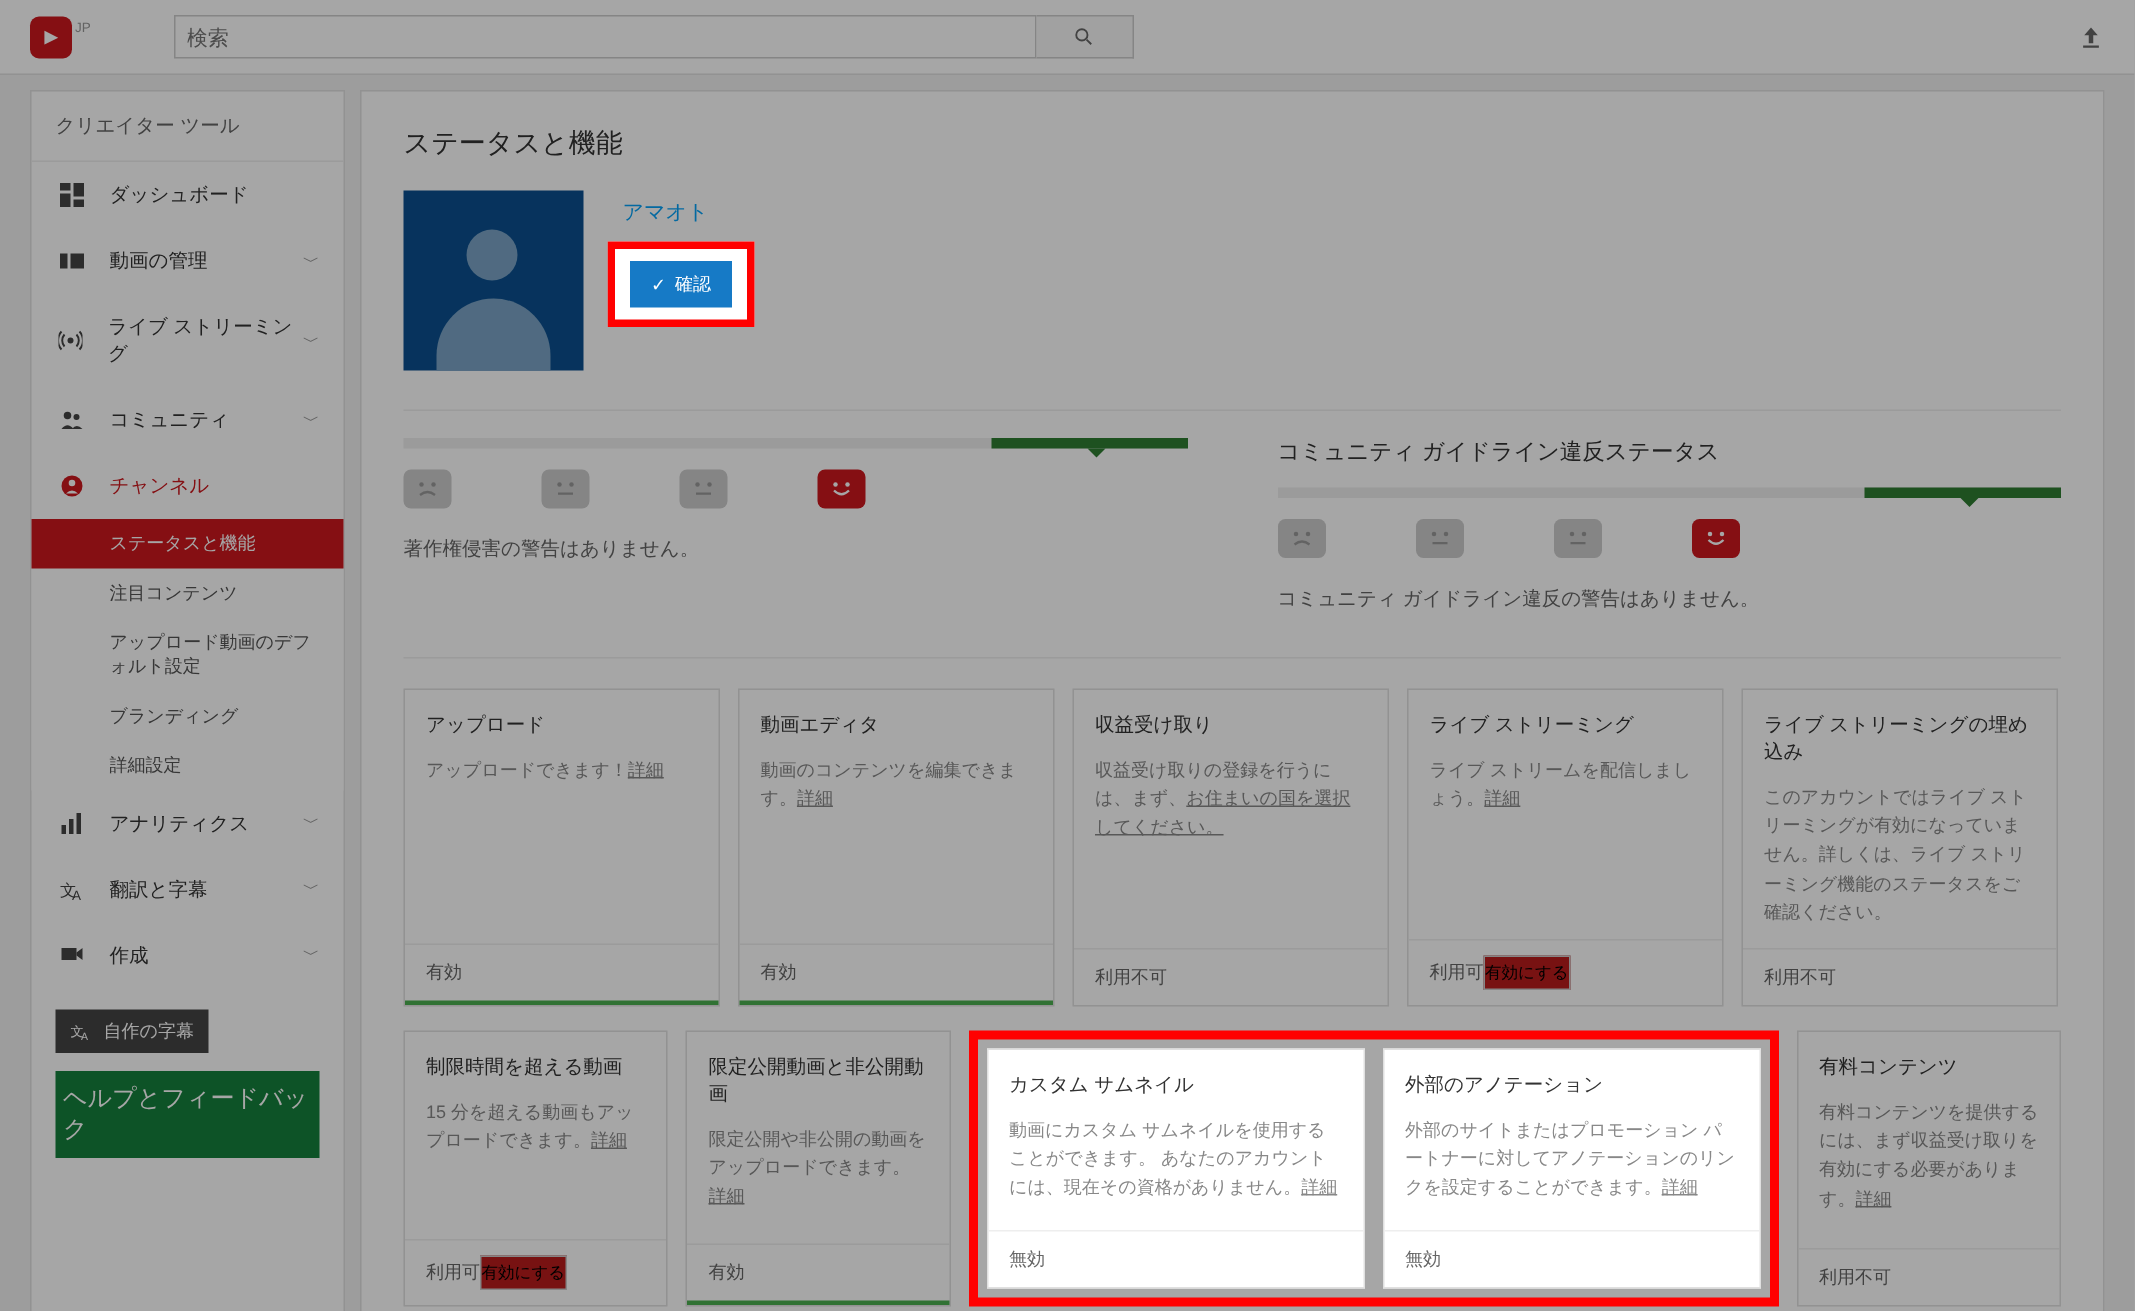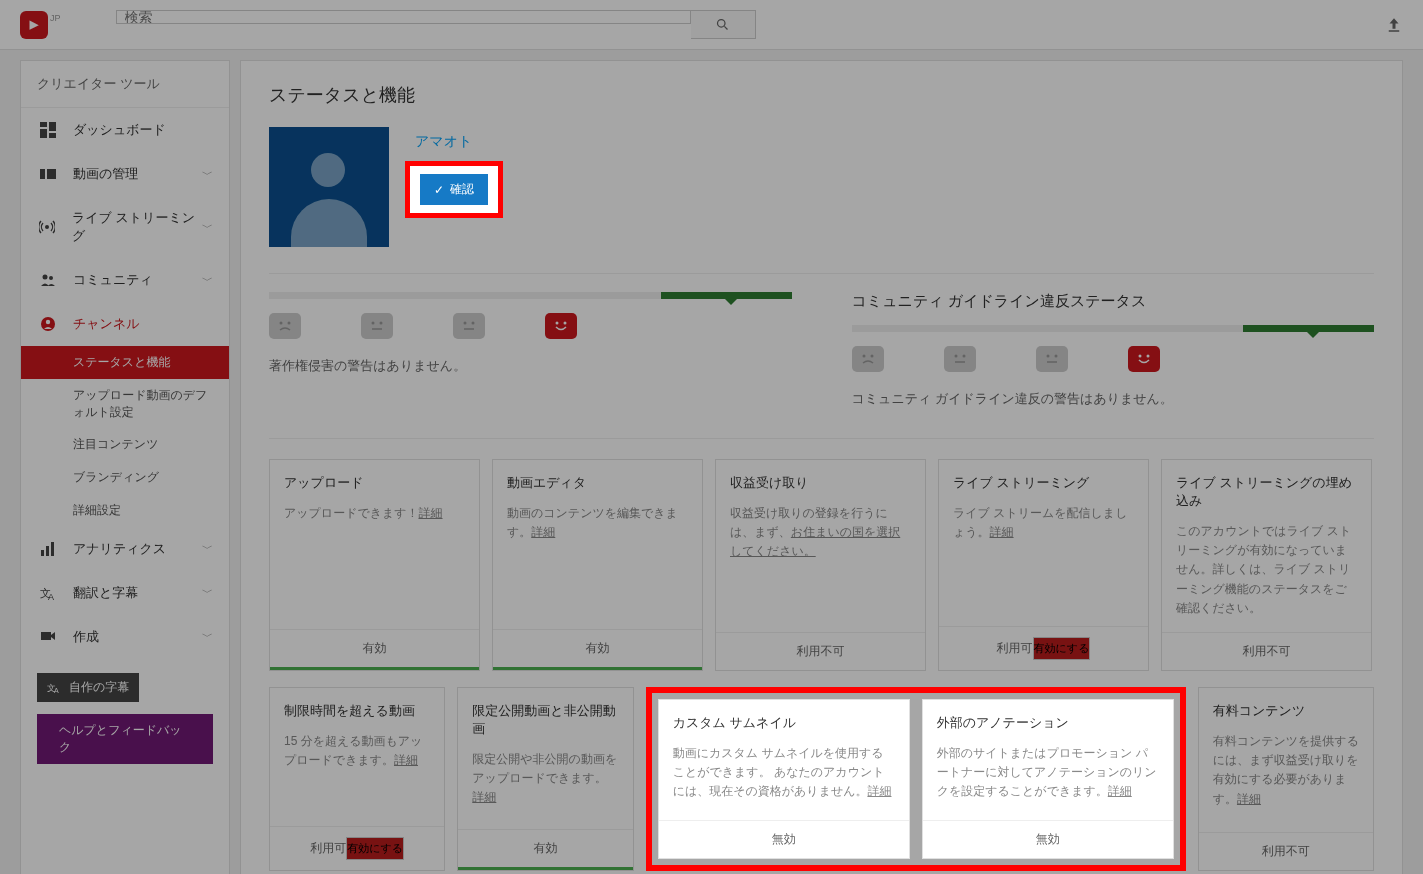--- a/index.html
+++ b/index.html
@@ -2,38 +2,38 @@
 <html><head>
 <meta charset="utf-8">
 <style>
 * { box-sizing: border-box; margin: 0; padding: 0; }
 body { font-family: Arial, "Hiragino Kaku Gothic Pro", "Meiryo", sans-serif; background: #f1f1f1; color: #333; font-size: 13px; }
 .overlay { position: fixed; inset: 0; background: rgba(0,0,0,0.35); pointer-events: none; z-index: 50; }
 .header { background: #fff; height: 50px; display: flex; align-items: center; padding: 0 20px; border-bottom: 1px solid #e0e0e0; }
 .logo { width: 28px; height: 28px; background: #cc181e; border-radius: 6px; display: flex; align-items: center; justify-content: center; color: #fff; font-weight: bold; font-size: 11px; }
 .country { font-size: 9px; color: #999; margin-left: 2px; margin-bottom: 14px; }
 .search-wrap { display: flex; margin-left: 55px; }
-.search-input { width: 575px; height: 14px; border: 1px solid #ccc; padding: 0 8px; font-size: 14px; outline: none; }
+.search-input { width: 575px; height: 29px; border: 1px solid #ccc; padding: 0 8px; font-size: 14px; outline: none; }
 .search-btn { width: 65px; height: 29px; border: 1px solid #ccc; border-left: none; background: #f8f8f8; cursor: pointer; display: flex; align-items: center; justify-content: center; }
 .upload-icon { margin-left: auto; color: #666; }
 .layout { display: flex; padding: 10px 20px 20px 20px; gap: 10px; }
 .sidebar { width: 210px; background: #fff; border: 1px solid #e0e0e0; flex-shrink: 0; }
 .sidebar-title { padding: 14px 16px; color: #666; font-size: 13px; border-bottom: 1px solid #eee; }
 .sidebar-item { display: flex; align-items: center; padding: 13px 16px; color: #333; cursor: pointer; font-size: 13px; position: relative; }
 .sidebar-item .icon { width: 22px; margin-right: 14px; color: #444; display: flex; align-items: center; justify-content: center; }
 .sidebar-item.active { color: #cc181e; }
 .sidebar-item.active .icon { color: #cc181e; }
 .chev { margin-left: auto; color: #999; font-size: 11px; }
 .sub-items { background: #fff; }
 .sub-item { padding: 8px 16px 8px 52px; font-size: 12px; color: #555; cursor: pointer; line-height: 1.4; }
 .sub-item.selected { background: #cc181e; color: #fff; }
 .sidebar-box { margin: 14px 16px; }
 .sidebar-chip { display: inline-flex; align-items: center; background: #444; color: #fff; padding: 6px 10px; font-size: 12px; margin-bottom: 12px; }
 .sidebar-chip .icon { margin-right: 8px; }
-.help-btn { background: #701a75; color: #fff; padding: 8px 22px; font-size: 12px; display: inline-block; cursor: pointer; }
+.help-btn { background: #15803d; color: #fff; padding: 8px 5px; font-size: 16px; display: inline-block; cursor: pointer; }
 .main { flex: 1; background: #fff; border: 1px solid #e0e0e0; padding: 22px 28px; }
 .page-title { font-size: 18px; color: #333; margin-bottom: 20px; font-weight: normal; }
 .profile-row { display: flex; align-items: flex-start; gap: 16px; margin-bottom: 26px; }
 .avatar { width: 120px; height: 120px; background: #0b4f8f; position: relative; overflow: hidden; }
 .avatar::before { content: ""; position: absolute; top: 26px; left: 42px; width: 34px; height: 34px; background: #7ba4c6; border-radius: 50%; }
 .avatar::after { content: ""; position: absolute; bottom: -10px; left: 22px; width: 76px; height: 58px; background: #7ba4c6; border-radius: 40px 40px 0 0; }
 .profile-meta { padding-top: 6px; position: relative; z-index: 60; }
 .username { color: #0369a1; font-size: 14px; margin-bottom: 10px; padding-left: 10px; }
 .verify-highlight { border: 5px solid #ff0000; padding: 8px 10px; background: #fff; display: inline-block; }
 .verify-btn { background: #167ac6; color: #fff; padding: 7px 14px; font-size: 12px; display: inline-flex; align-items: center; gap: 6px; cursor: pointer; }
@@ -48,21 +48,21 @@
 .face { width: 32px; height: 26px; border-radius: 5px; background: #ccc; display: flex; align-items: center; justify-content: center; }
 .face.active { background: #cc181e; }
 .face-svg { width: 18px; height: 14px; }
 .status-msg { color: #666; font-size: 13px; }
 .features { display: flex; flex-wrap: wrap; gap: 12px; margin-top: 20px; }
 .feature-card { width: calc(20% - 10px); border: 1px solid #e0e0e0; display: flex; flex-direction: column; min-height: 160px; }
 .feature-body { padding: 14px; flex: 1; }
 .feature-title { font-size: 13px; color: #333; margin-bottom: 12px; }
 .feature-desc { font-size: 12px; color: #888; line-height: 1.6; }
 .feature-desc a { color: #888; text-decoration: underline; cursor: pointer; }
-.feature-footer { padding: 10px 14px; border-top: 1px solid #eee; font-size: 12px; color: #666; display: flex; align-items: center; justify-content: center; }
+.feature-footer { padding: 10px 14px; border-top: 1px solid #eee; font-size: 12px; color: #666; display: flex; align-items: center; justify-content: flex-start; }
 .feature-footer.enabled { border-bottom: 3px solid #4caf50; }
 .enable-btn { border: 1px solid #ccc; background: #b91c1c; padding: 3px 0; font-size: 11px; cursor: pointer; }
 .features-row2 { display: flex; gap: 12px; margin-top: 16px; align-items: stretch; }
 .features-row2 .feature-card { width: calc(20% - 10px); }
 .callout { border: 6px solid #ff0000; padding: 6px; display: flex; gap: 12px; position: relative; z-index: 60; background: transparent; }
 .callout .feature-card { width: 252px; background: #fff; }
 svg { display: block; }
 </style>
 </head>
 <body>
@@ -141,22 +141,22 @@
           <svg width="16" height="16" viewBox="0 0 16 16">
             <circle cx="8" cy="8" r="7" fill="#cc181e"></circle>
             <circle cx="8" cy="6" r="2.2" fill="#fff"></circle>
             <path d="M4 13 Q8 9 12 13" fill="#fff"></path>
           </svg>
         </span>
       <span>チャンネル</span>
     </div>
     <div class="sub-items">
       <div class="sub-item selected">ステータスと機能</div>
+      <div class="sub-item">注目コンテンツ</div>
       <div class="sub-item">アップロード動画のデフォルト設定</div>
-      <div class="sub-item">注目コンテンツ</div>
       <div class="sub-item">ブランディング</div>
       <div class="sub-item">詳細設定</div>
     </div>
 
     <div class="sidebar-item">
       <span class="icon">
           <svg width="16" height="16" viewBox="0 0 16 16">
             <rect x="1" y="9" width="3" height="6" fill="#444"></rect>
             <rect x="6" y="5" width="3" height="10" fill="#444"></rect>
             <rect x="11" y="1" width="3" height="14" fill="#444"></rect>

